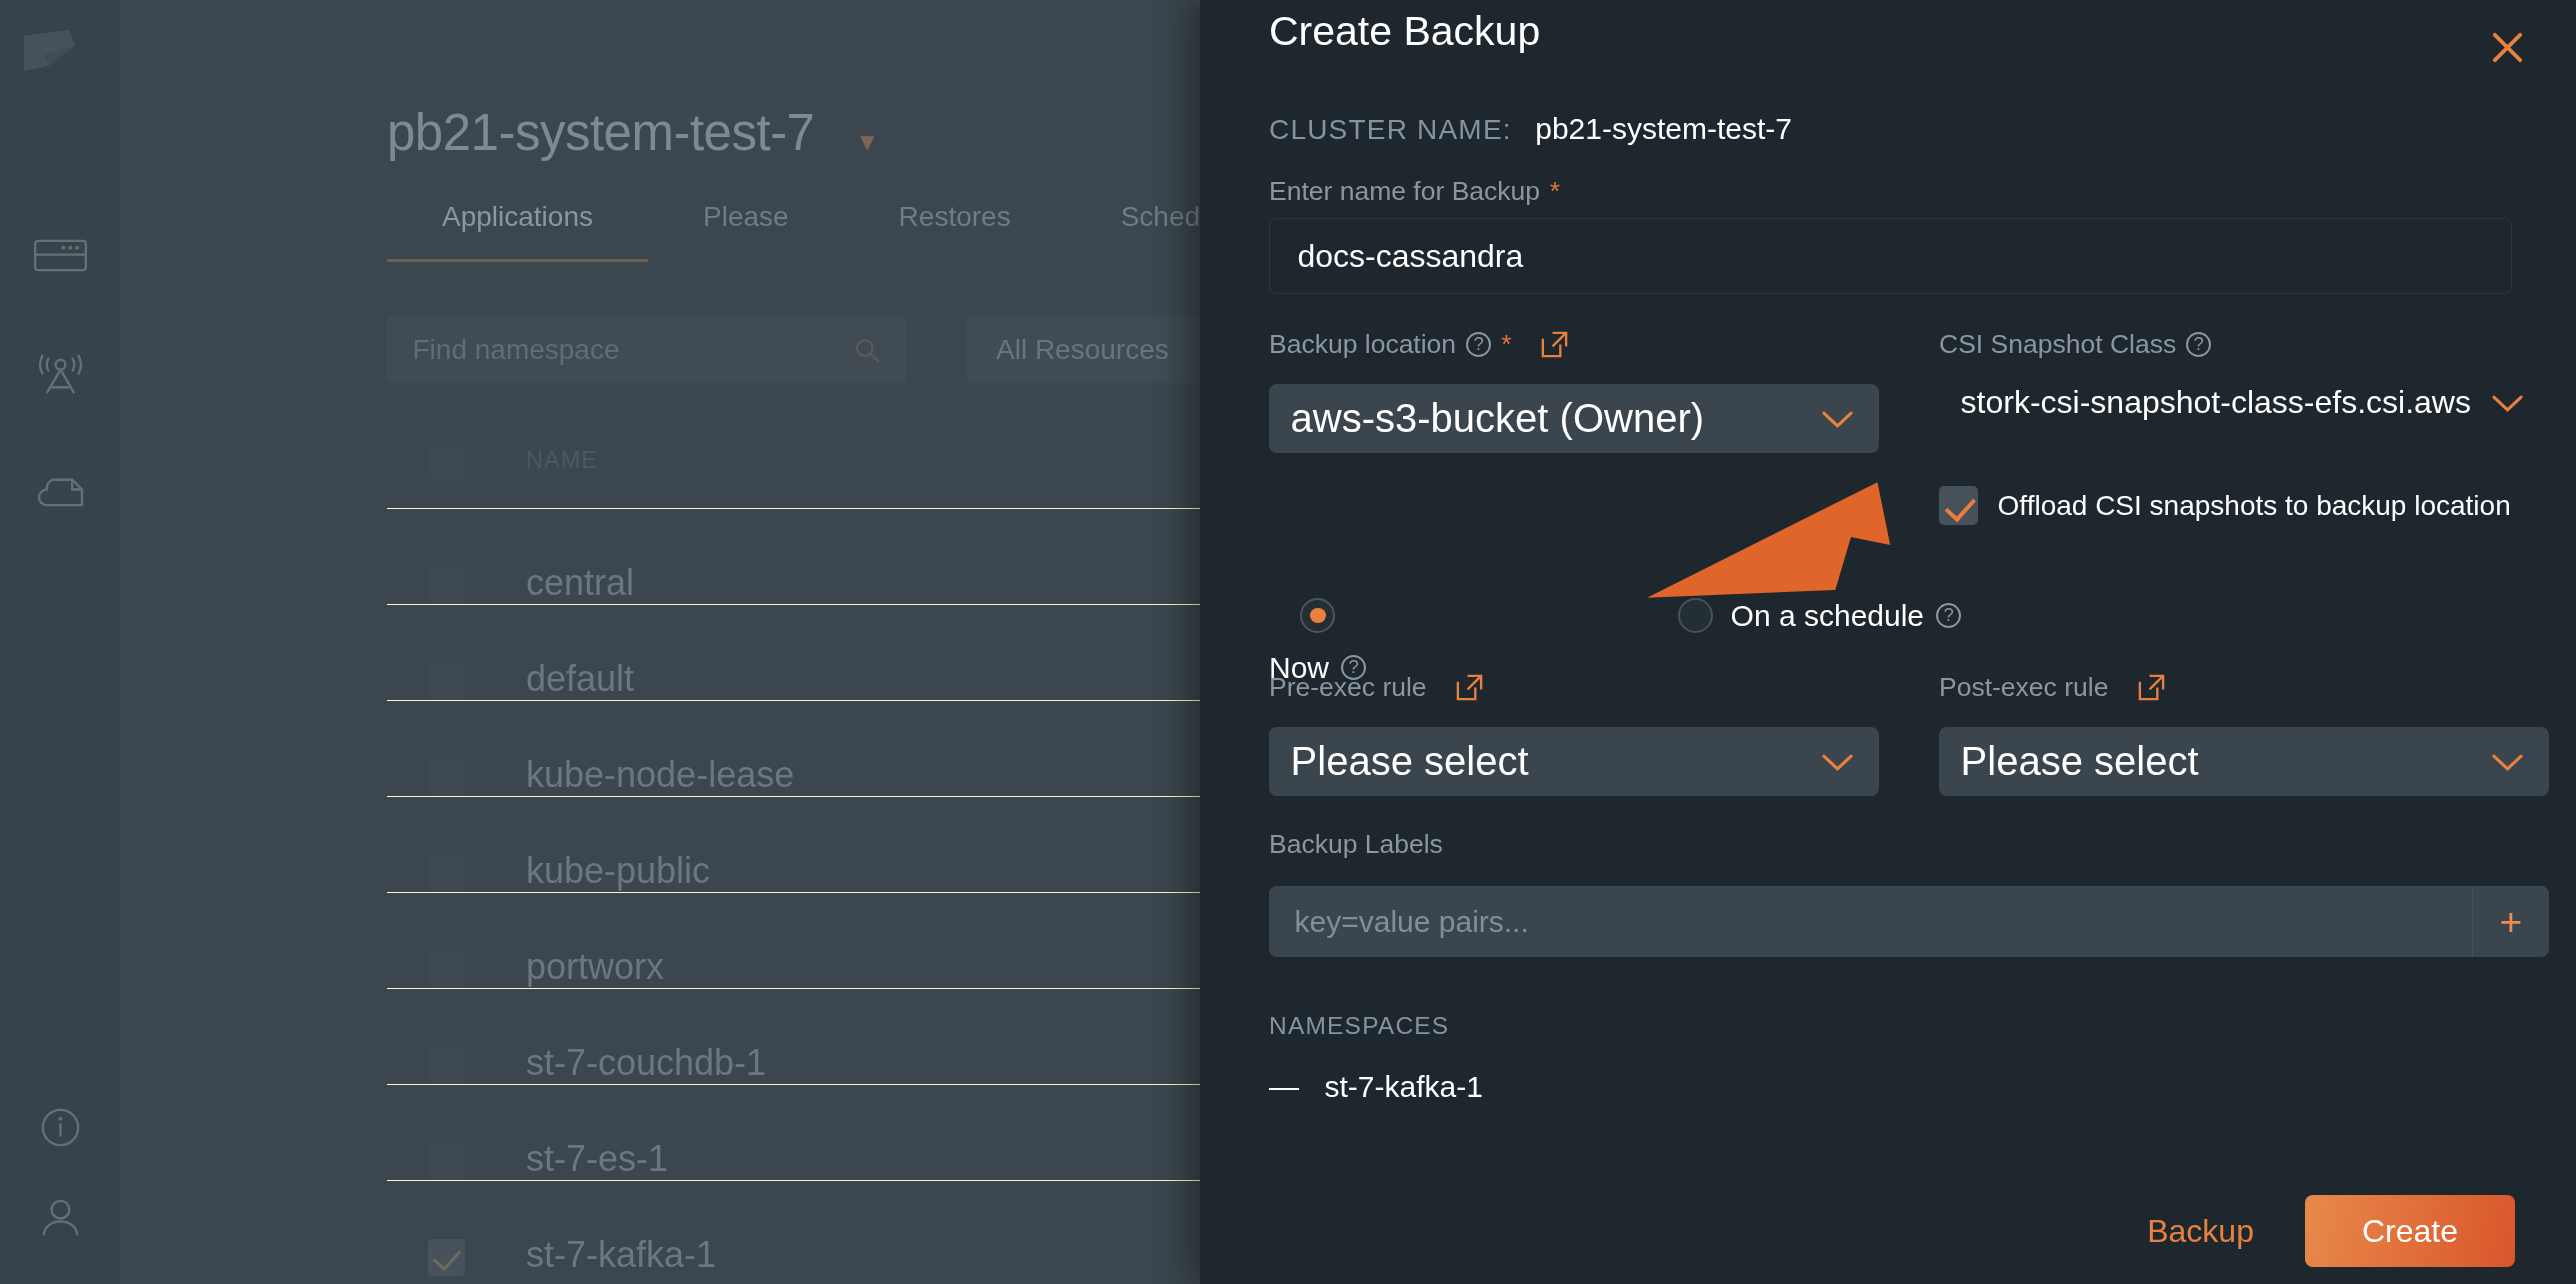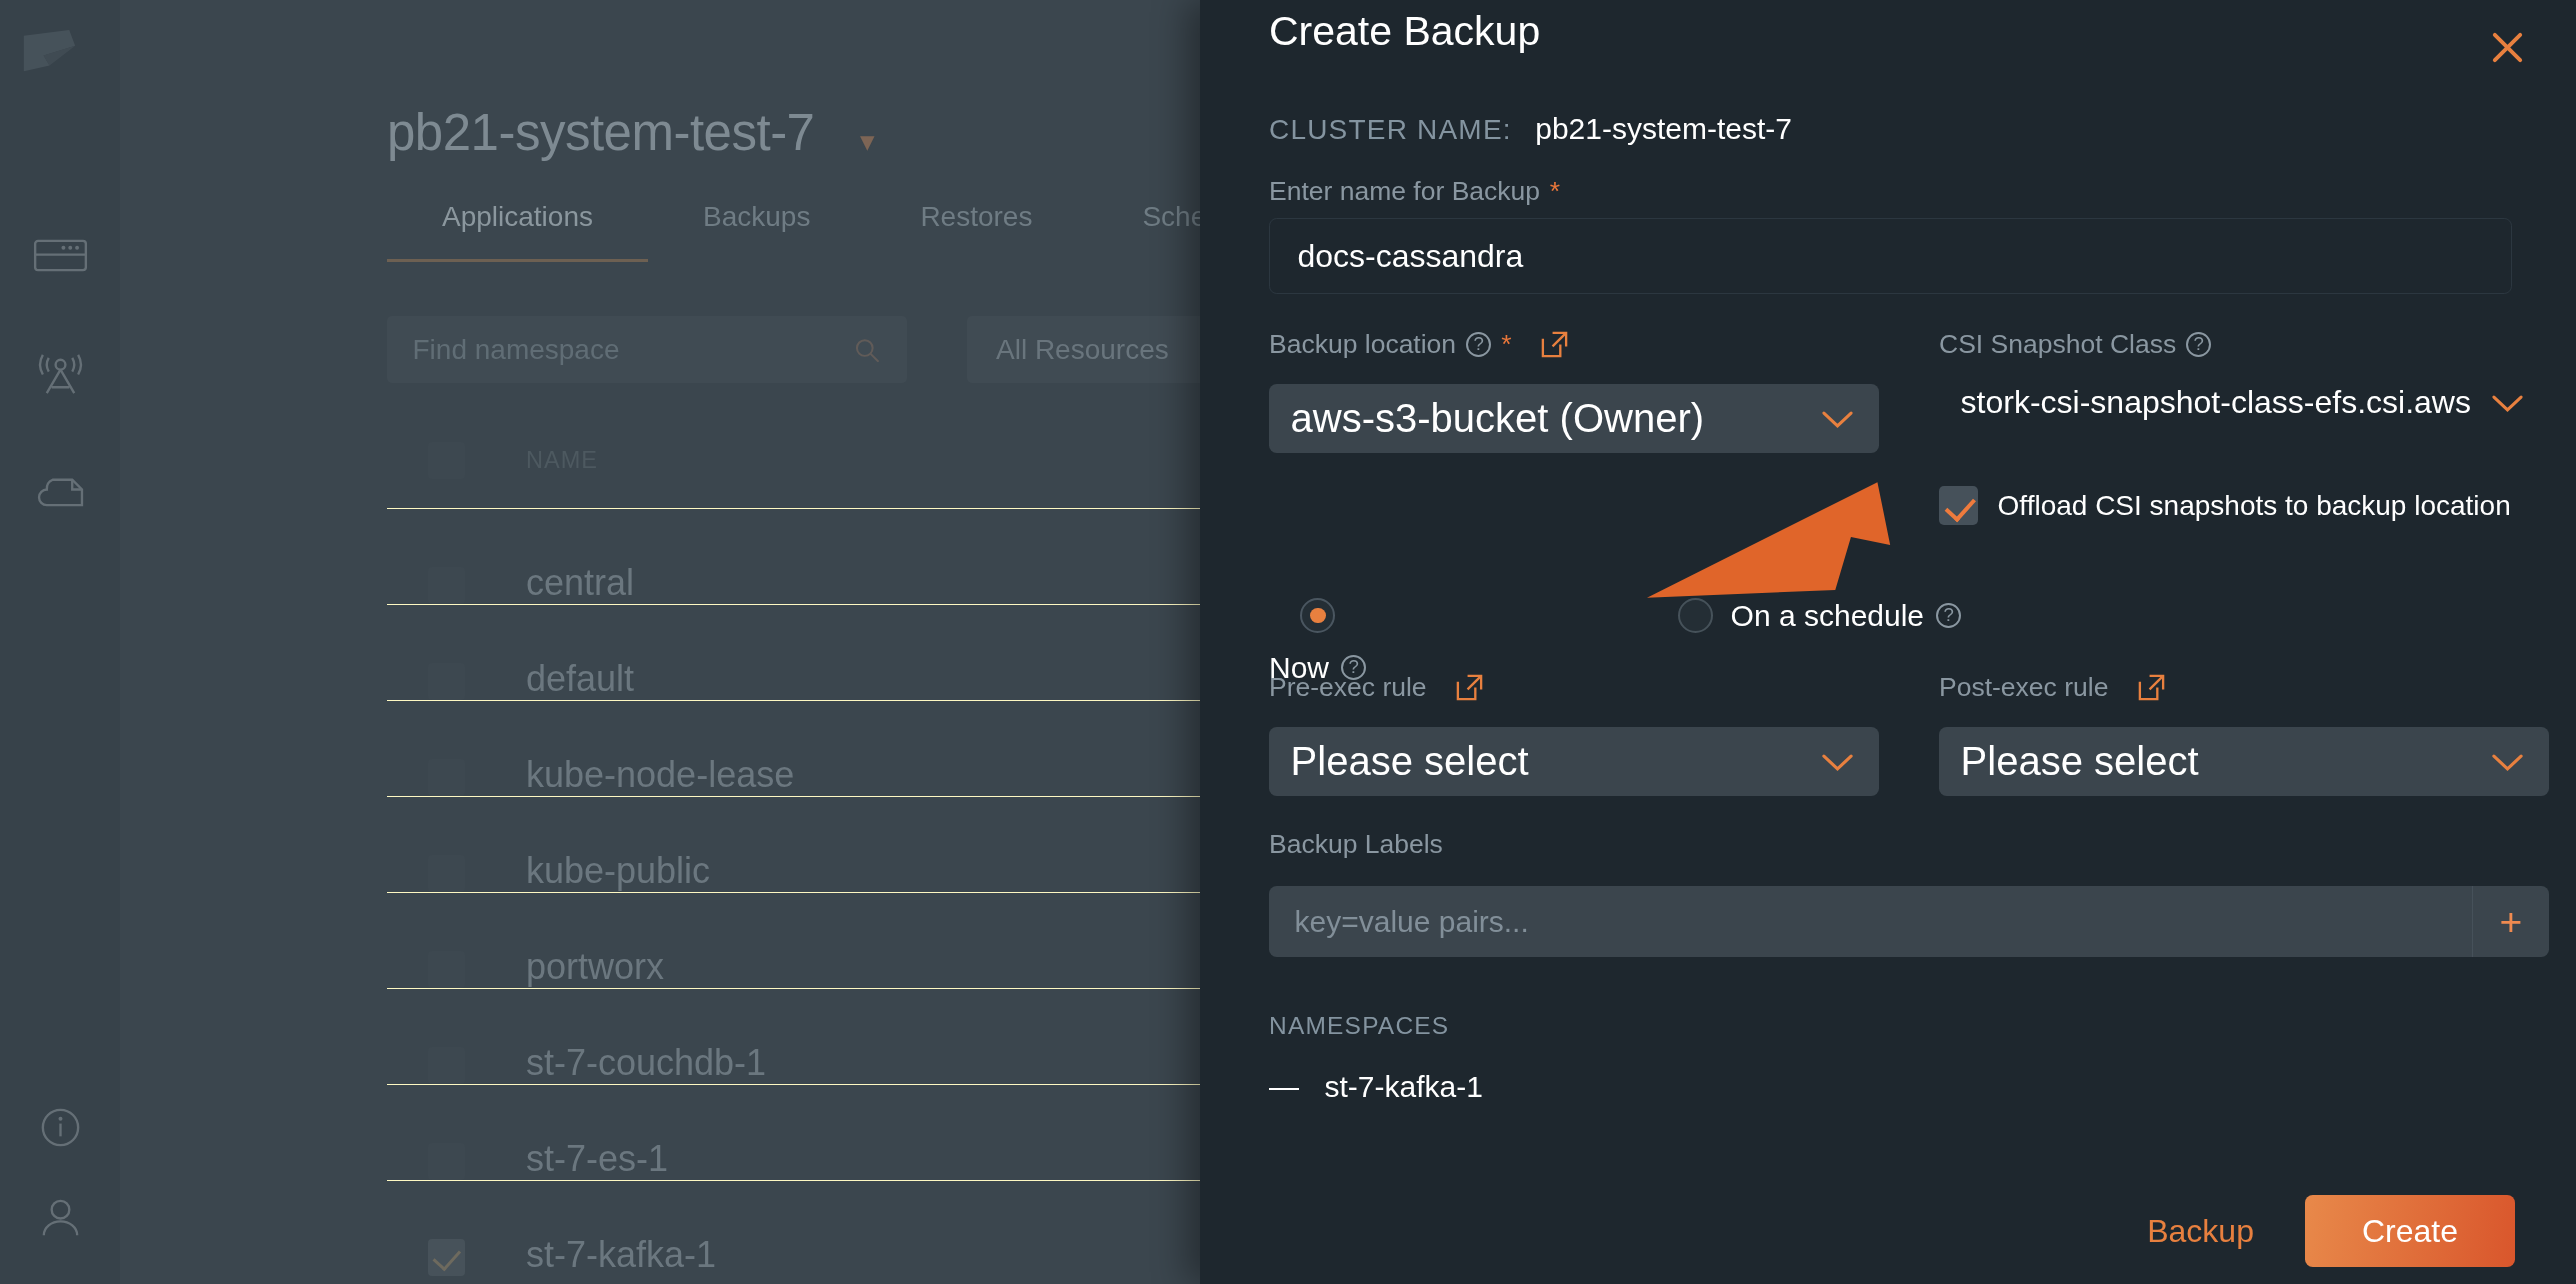--- a/index.html
+++ b/index.html
@@ -273,21 +273,21 @@
         </svg>
       </div>
     </div>
 
     <div class="bg-content">
       <div class="cluster-title">pb21-system-test-7</div>
       <div class="cluster-caret">▾</div>
 
       <div class="tabs">
         <div class="tab active">Applications</div>
-        <div class="tab">Backups</div>
+        <div class="tab">Please</div>
         <div class="tab">Restores</div>
         <div class="tab">Schedules</div>
       </div>
 
       <div class="search-box">
         <span class="ph">Find namespace</span>
         <span class="search-icon">
           <svg width="25.5" height="25.5" viewBox="0 0 26 26" fill="none" stroke="#8a7060" stroke-width="2">
             <circle cx="11" cy="11" r="8"></circle>
               <line x1="17" y1="17" x2="25" y2="25"></line>

